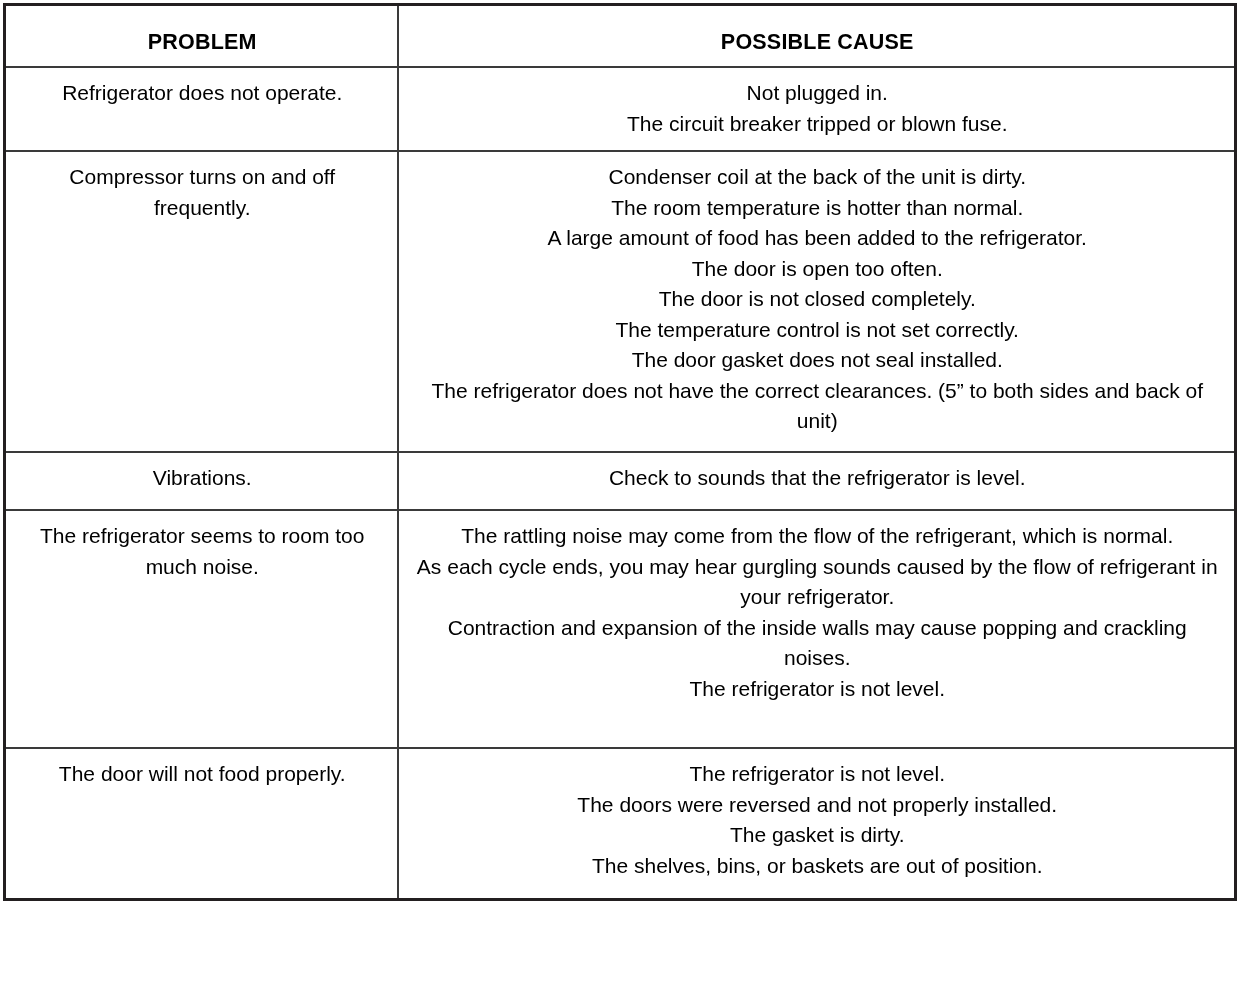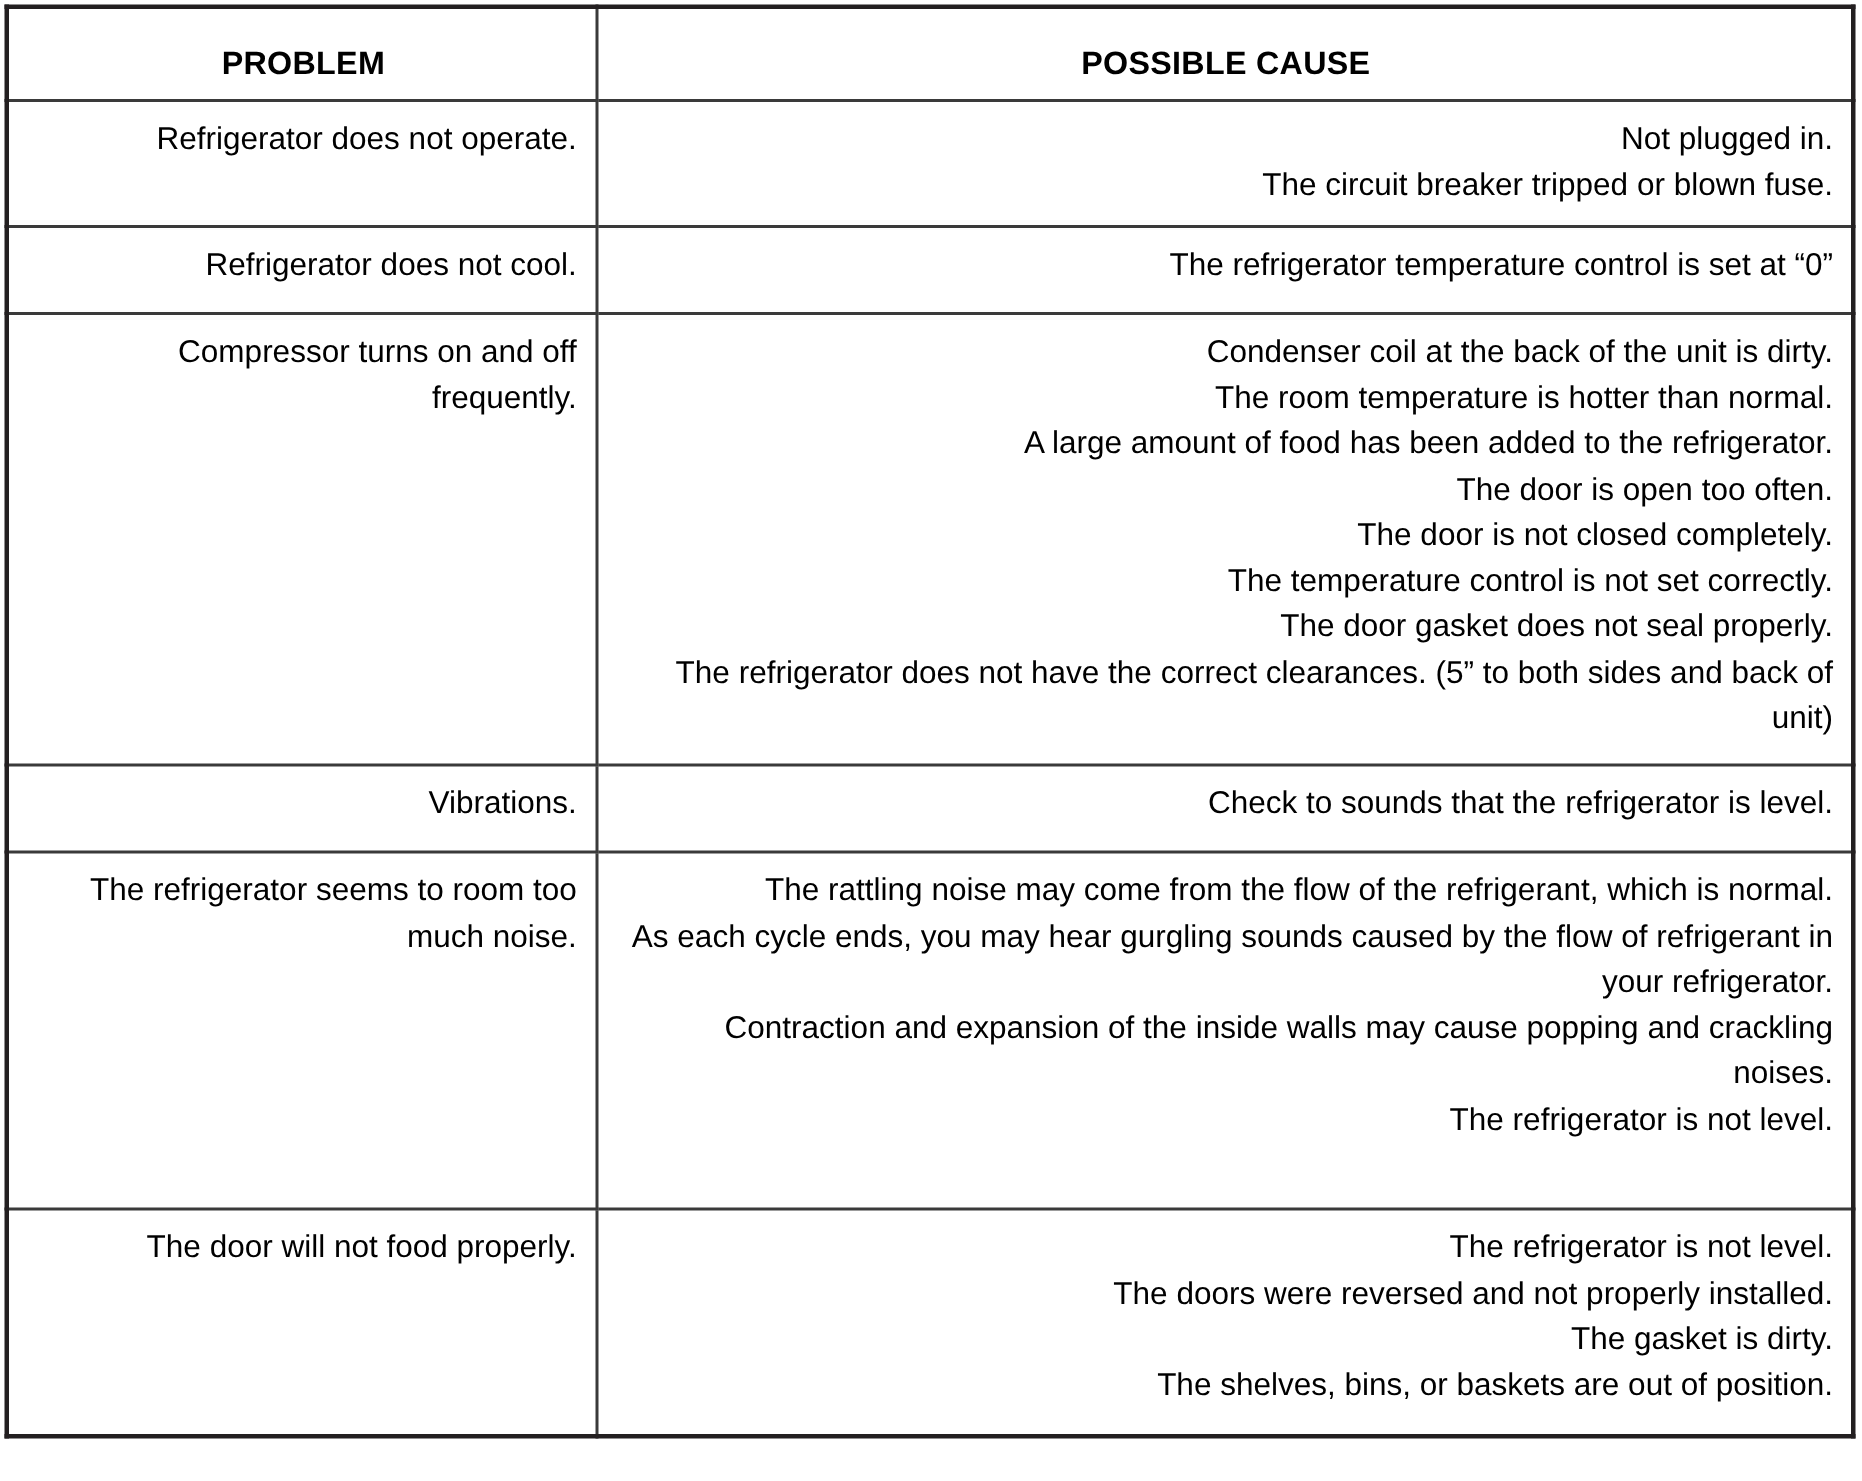--- a/index.html
+++ b/index.html
@@ -33,21 +33,21 @@
   table.troubleshooting col.col-cause  { width: 838px; }
 
   table.troubleshooting th,
   table.troubleshooting td {
     border: 2px solid #3a3a3a;
     vertical-align: top;
     padding: 10px 12px 11px 14px;
     font-size: 21px;
     line-height: 30.5px;
     font-weight: normal;
-    text-align: right;
+    text-align: center;
   }
   table.troubleshooting thead th {
     text-align: center;
     font-weight: bold;
     font-size: 21.5px;
     letter-spacing: 0.2px;
     padding-top: 12px;
     padding-bottom: 0;
     height: 48px;
     vertical-align: middle;
@@ -85,40 +85,32 @@
       <tr class="r-operate">
         <td>Refrigerator does not operate.</td>
         <td>
           <div class="cell-lines">
             <span class="line">Not plugged in.</span>
             <span class="line">The circuit breaker tripped or blown fuse.</span>
           </div>
         </td>
       </tr>
 
-      <tr class="r-cool">
-        <td>Refrigerator does not cool.</td>
-        <td>
-          <div class="cell-lines">
-            <span class="line">The refrigerator temperature control is set at “0”</span>
-          </div>
-        </td>
-      </tr>
 
       <tr class="r-compressor">
         <td>Compressor turns on and off frequently.</td>
         <td>
           <div class="cell-lines">
             <span class="line">Condenser coil at the back of the unit is dirty.</span>
             <span class="line">The room temperature is hotter than normal.</span>
             <span class="line">A large amount of food has been added to the refrigerator.</span>
             <span class="line">The door is open too often.</span>
             <span class="line">The door is not closed completely.</span>
             <span class="line">The temperature control is not set correctly.</span>
-            <span class="line">The door gasket does not seal properly.</span>
+            <span class="line">The door gasket does not seal installed.</span>
             <span class="line">The refrigerator does not have the correct clearances. (5” to both sides and back of unit)</span>
           </div>
         </td>
       </tr>
 
       <tr class="r-vibration">
         <td>Vibrations.</td>
         <td>
           <div class="cell-lines">
             <span class="line">Check to sounds that the refrigerator is level.</span>

